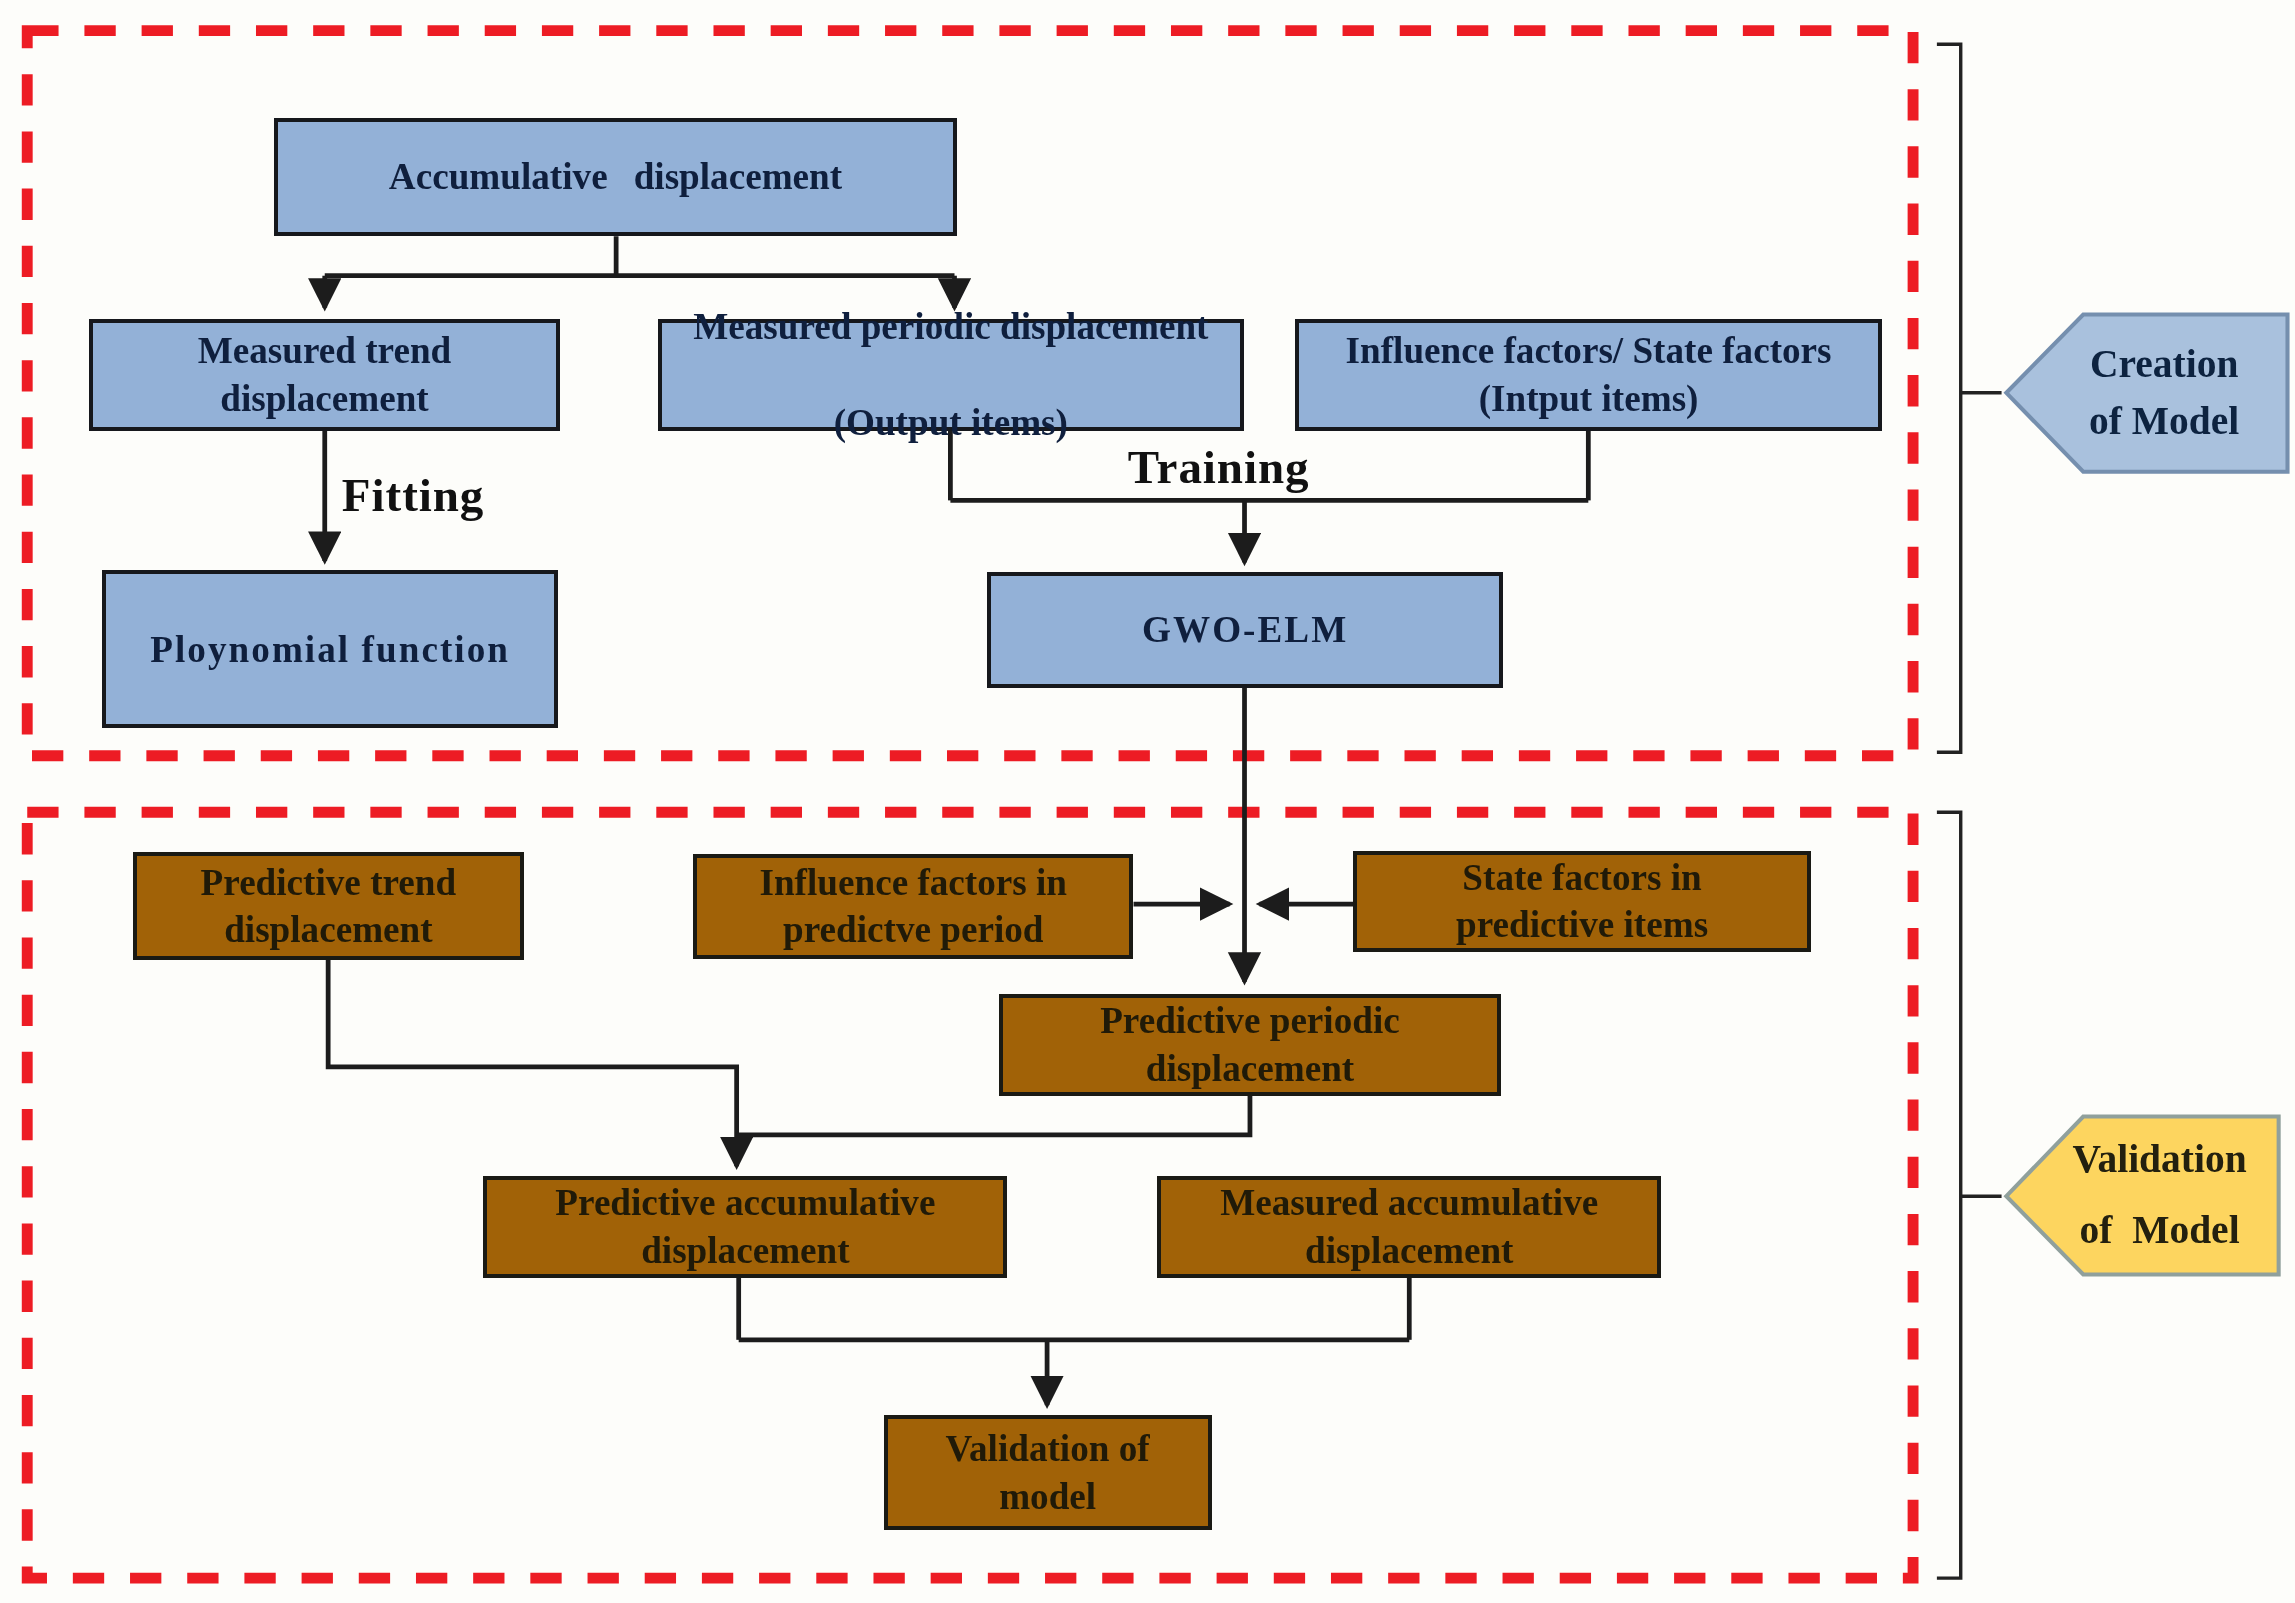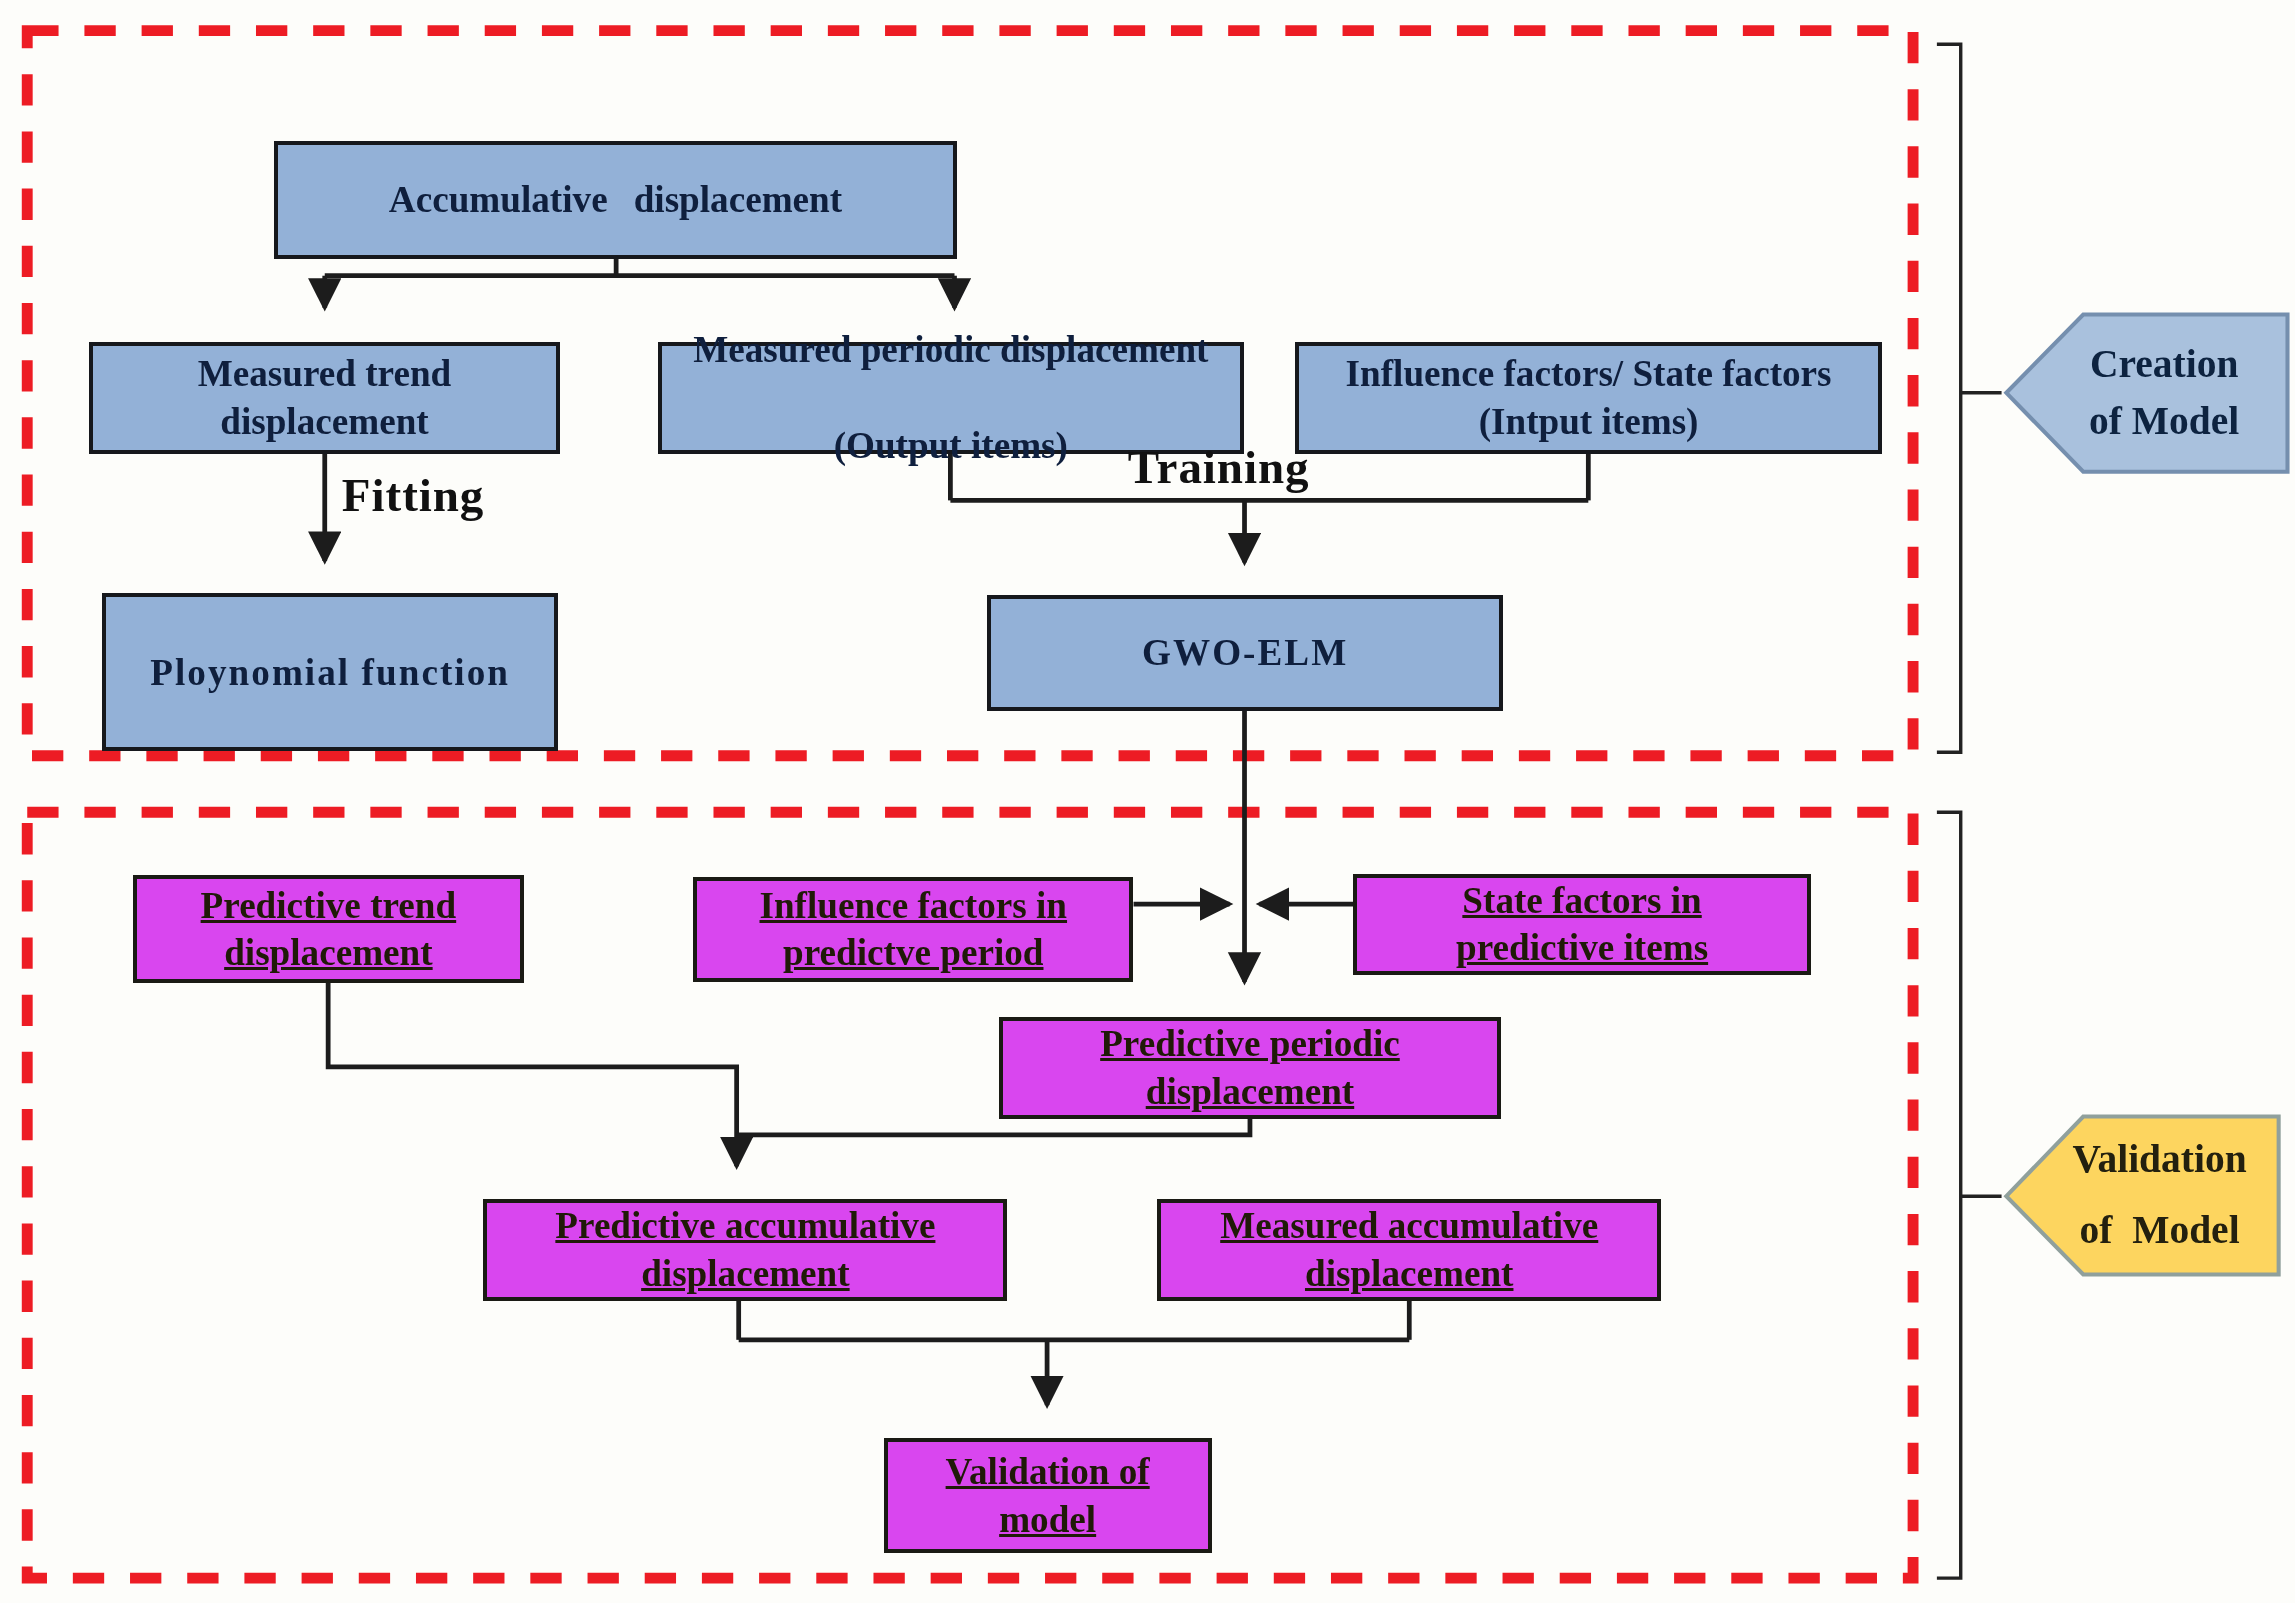--- a/index.html
+++ b/index.html
@@ -11,24 +11,23 @@
     font-family:"Liberation Serif","DejaVu Serif",serif;
     overflow:hidden;
   }
   .stage svg{position:absolute;left:0;top:0;width:100%;height:100%;}
   .node{
     position:absolute;
     display:flex;flex-direction:column;align-items:center;justify-content:center;
     text-align:center;font-weight:bold;
     font-size:1.62vw;line-height:1.28;
     box-sizing:border-box;
-    margin-top:23px;
   }
   .node.blue{background:#93b1d7;border:0.20vw solid #16181c;color:#0f1f3d;}
-  .node.yellow{background:#d946ef;border:0.19vw solid #1a1a14;color:#201a08;text-decoration:underline;}
+  .node.yellow{background:#a16207;border:0.19vw solid #1a1a14;color:#201a08;}
   .edge-label{
     position:absolute;display:flex;align-items:center;justify-content:center;
     font-weight:bold;font-size:2.05vw;color:#111111;letter-spacing:0.02em;
   }
   .tag-text{
     position:absolute;display:flex;flex-direction:column;align-items:center;justify-content:center;
     text-align:center;font-weight:bold;font-size:1.72vw;line-height:1.45;
   }
   .tag-text.blue{color:#0d2340;}
   .tag-text.yellow{color:#23200f;word-spacing:0.25em;}

